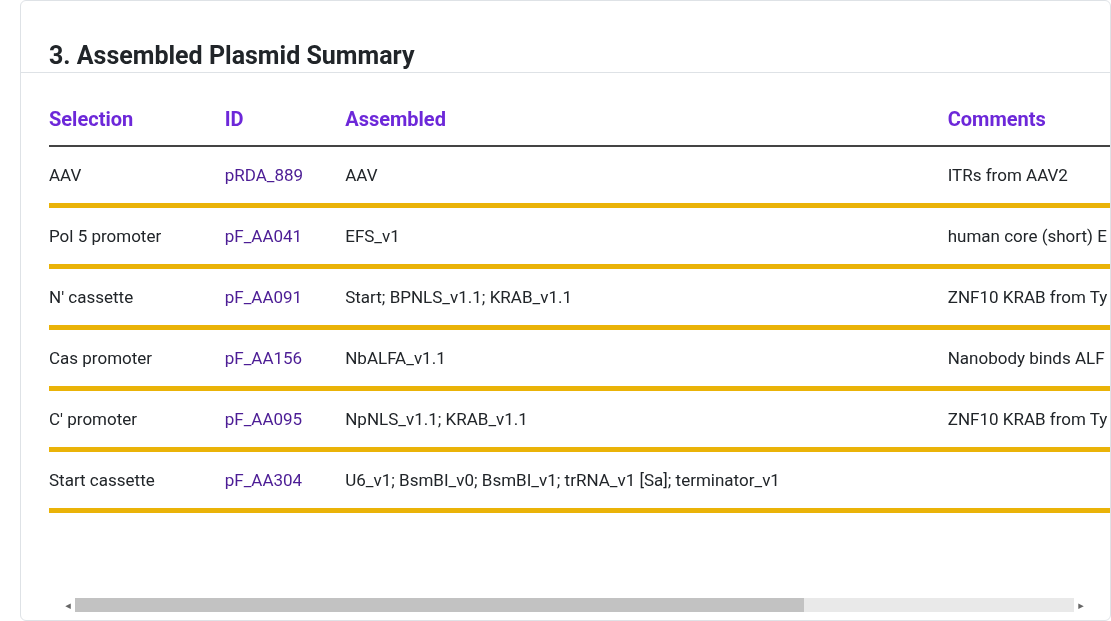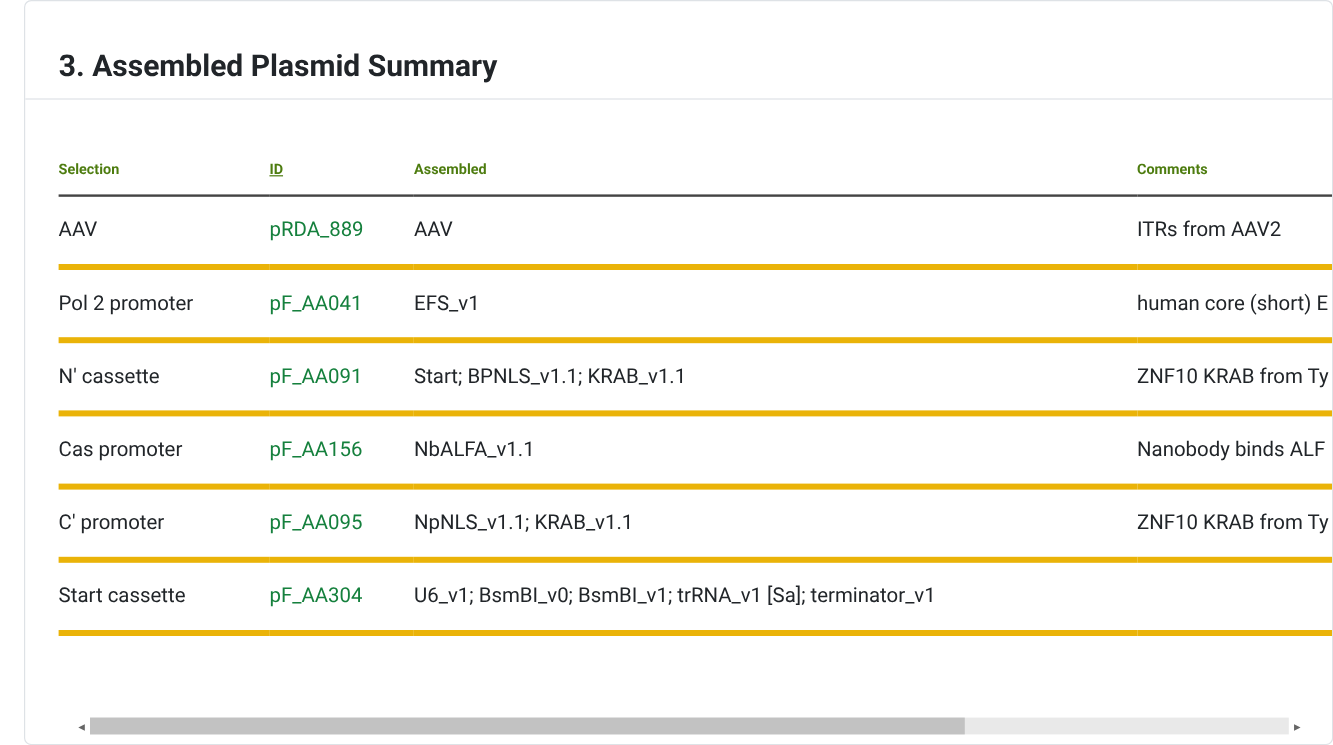--- a/index.html
+++ b/index.html
@@ -20,57 +20,57 @@
       background: #fff;
       width: 1091px;
       height: 621px;
       overflow: hidden;
       position: relative;
     }
     .section-title {
       font-size: 25px;
       font-weight: 700;
       color: #212529;
-      padding: 40px 28px 12px 28px;
+      padding: 40px 28px 2px 28px;
       border-bottom: 1px solid #dee2e6;
-      margin-bottom: 37px;
+      margin-bottom: 20px;
     }
     .table-scroll {
       overflow-x: auto;
       margin: 0 0 0 0;
       padding: 0 28px 0 28px;
     }
     table {
       border-collapse: collapse;
       min-width: 1200px;
       width: 100%;
     }
     thead th {
       text-align: left;
-      font-size: 12px;
+      font-size: 20px;
       font-weight: 700;
-      color: #4d7c0f;
+      color: #6d28d9;
       padding: 14px 16px 14px 0;
       border-bottom: 2px solid #444;
       white-space: nowrap;
     }
     tbody td {
       font-size: 17px;
       color: #212529;
       padding: 18px 16px 18px 0;
       border-bottom: 5px solid #eab308;
       white-space: nowrap;
       vertical-align: middle;
     }
     .col-selection { width: 175px; }
-    .col-id { width: 120px; text-decoration: underline; }
+    .col-id { width: 120px; }
     .col-components { width: 600px; }
     .col-comments { width: 300px; }
     a.id-link {
-      color: #15803d;
+      color: #4c1d95;
       text-decoration: none;
     }
 
     
     .hbar-wrap {
       position: absolute;
       bottom: 6px;
       left: 40px;
       right: 22px;
       height: 18px;
@@ -118,21 +118,21 @@
           </tr>
         </thead>
         <tbody>
           <tr>
             <td>AAV</td>
             <td><a href="#" class="id-link">pRDA_889</a></td>
             <td>AAV</td>
             <td>ITRs from AAV2</td>
           </tr>
           <tr>
-            <td>Pol 2 promoter</td>
+            <td>Pol 5 promoter</td>
             <td><a href="#" class="id-link">pF_AA041</a></td>
             <td>EFS_v1</td>
             <td>human core (short) E</td>
           </tr>
           <tr>
             <td>N' cassette</td>
             <td><a href="#" class="id-link">pF_AA091</a></td>
             <td>Start; BPNLS_v1.1; KRAB_v1.1</td>
             <td>ZNF10 KRAB from Ty</td>
           </tr>

